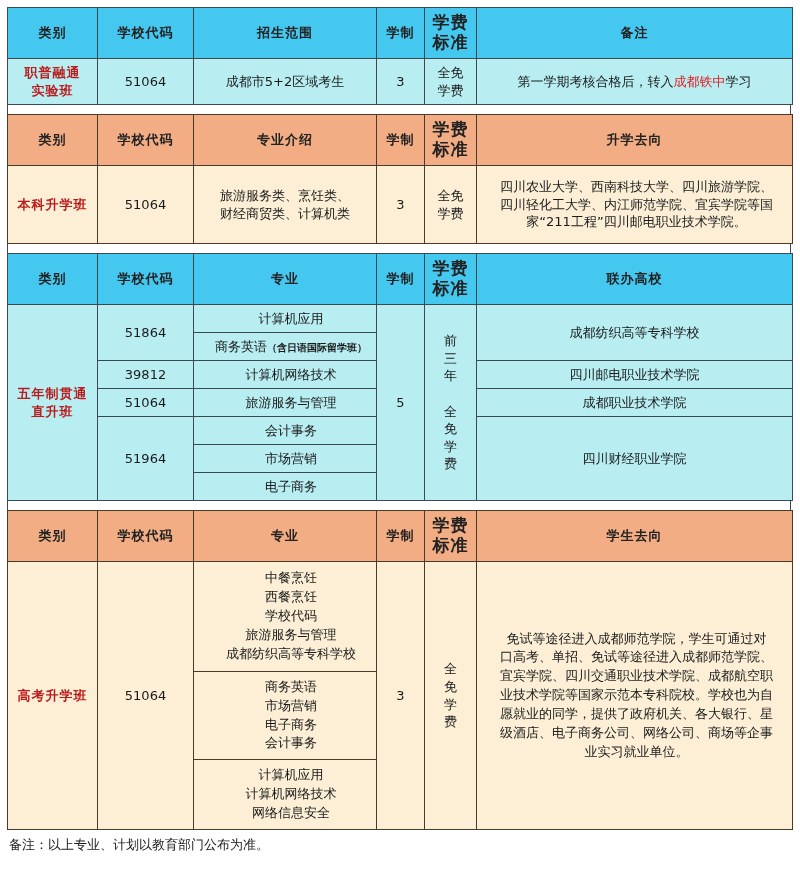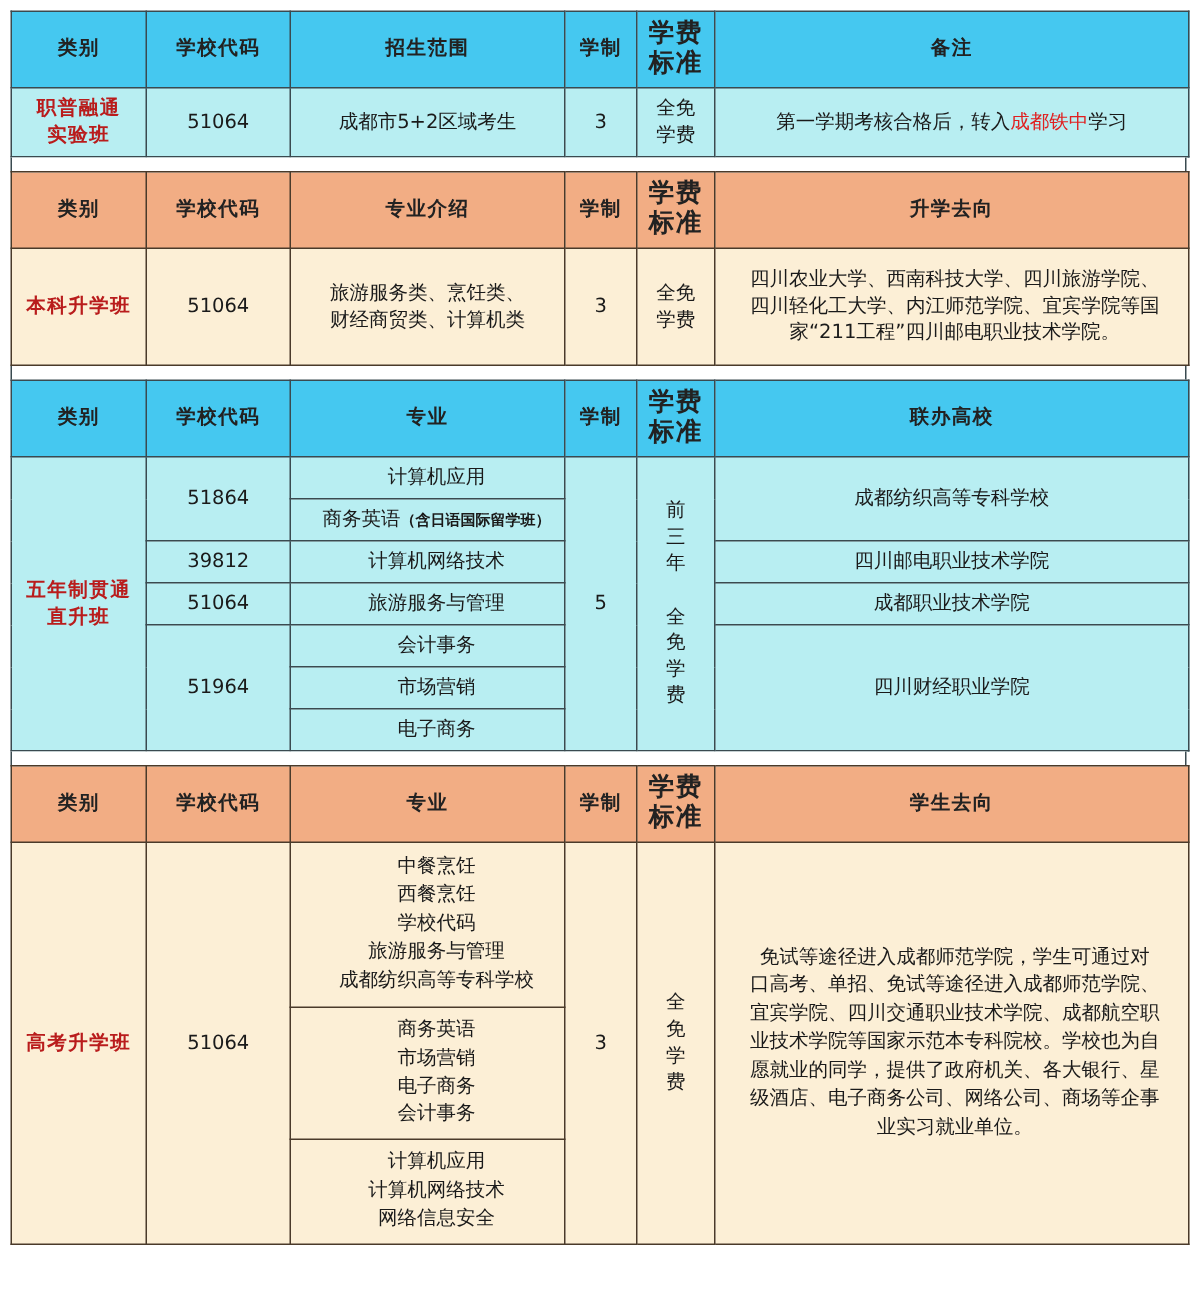--- a/index.html
+++ b/index.html
@@ -215,13 +215,14 @@
         <td class="left" style="line-height:1.45">
           <span>计算机应用</span><br>
           <span>计算机网络技术</span><br>
           <span>网络信息安全</span>
         </td>
       </tr>
     </tbody>
       </table>
   </div>
 
+  <div class="note">备注：以上专业、计划以教育部门公布为准。</div>
 </div>
 
 </body></html>

